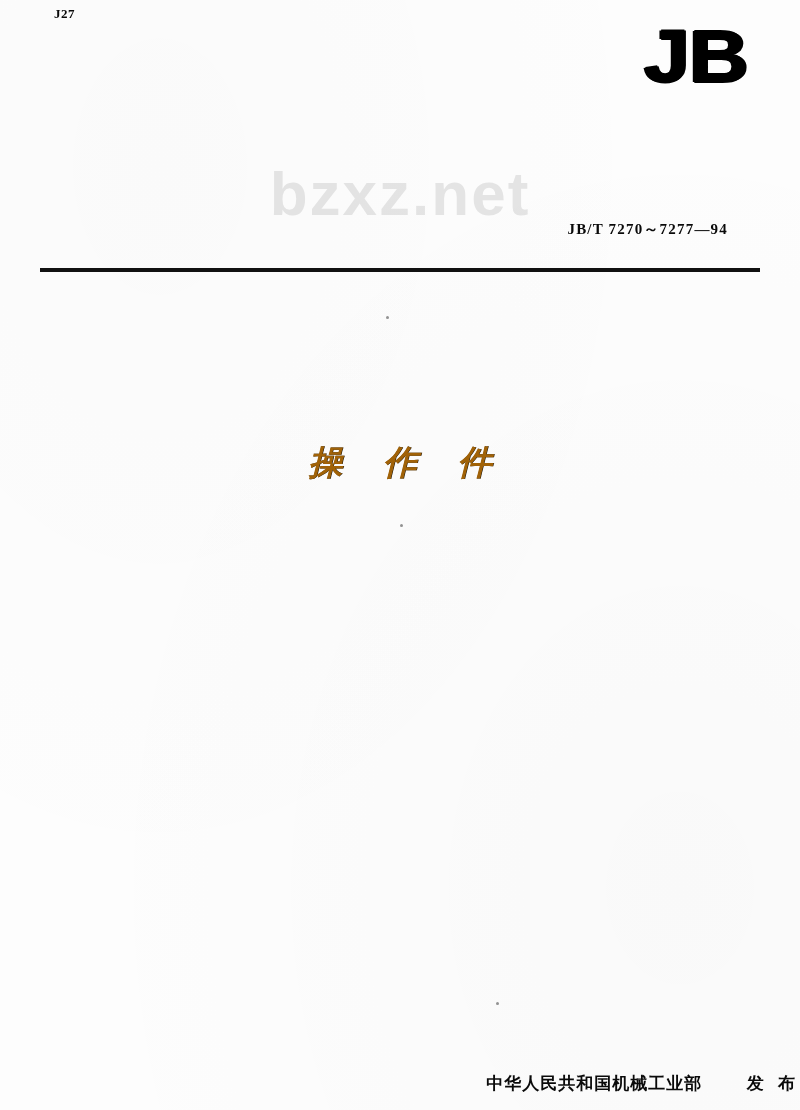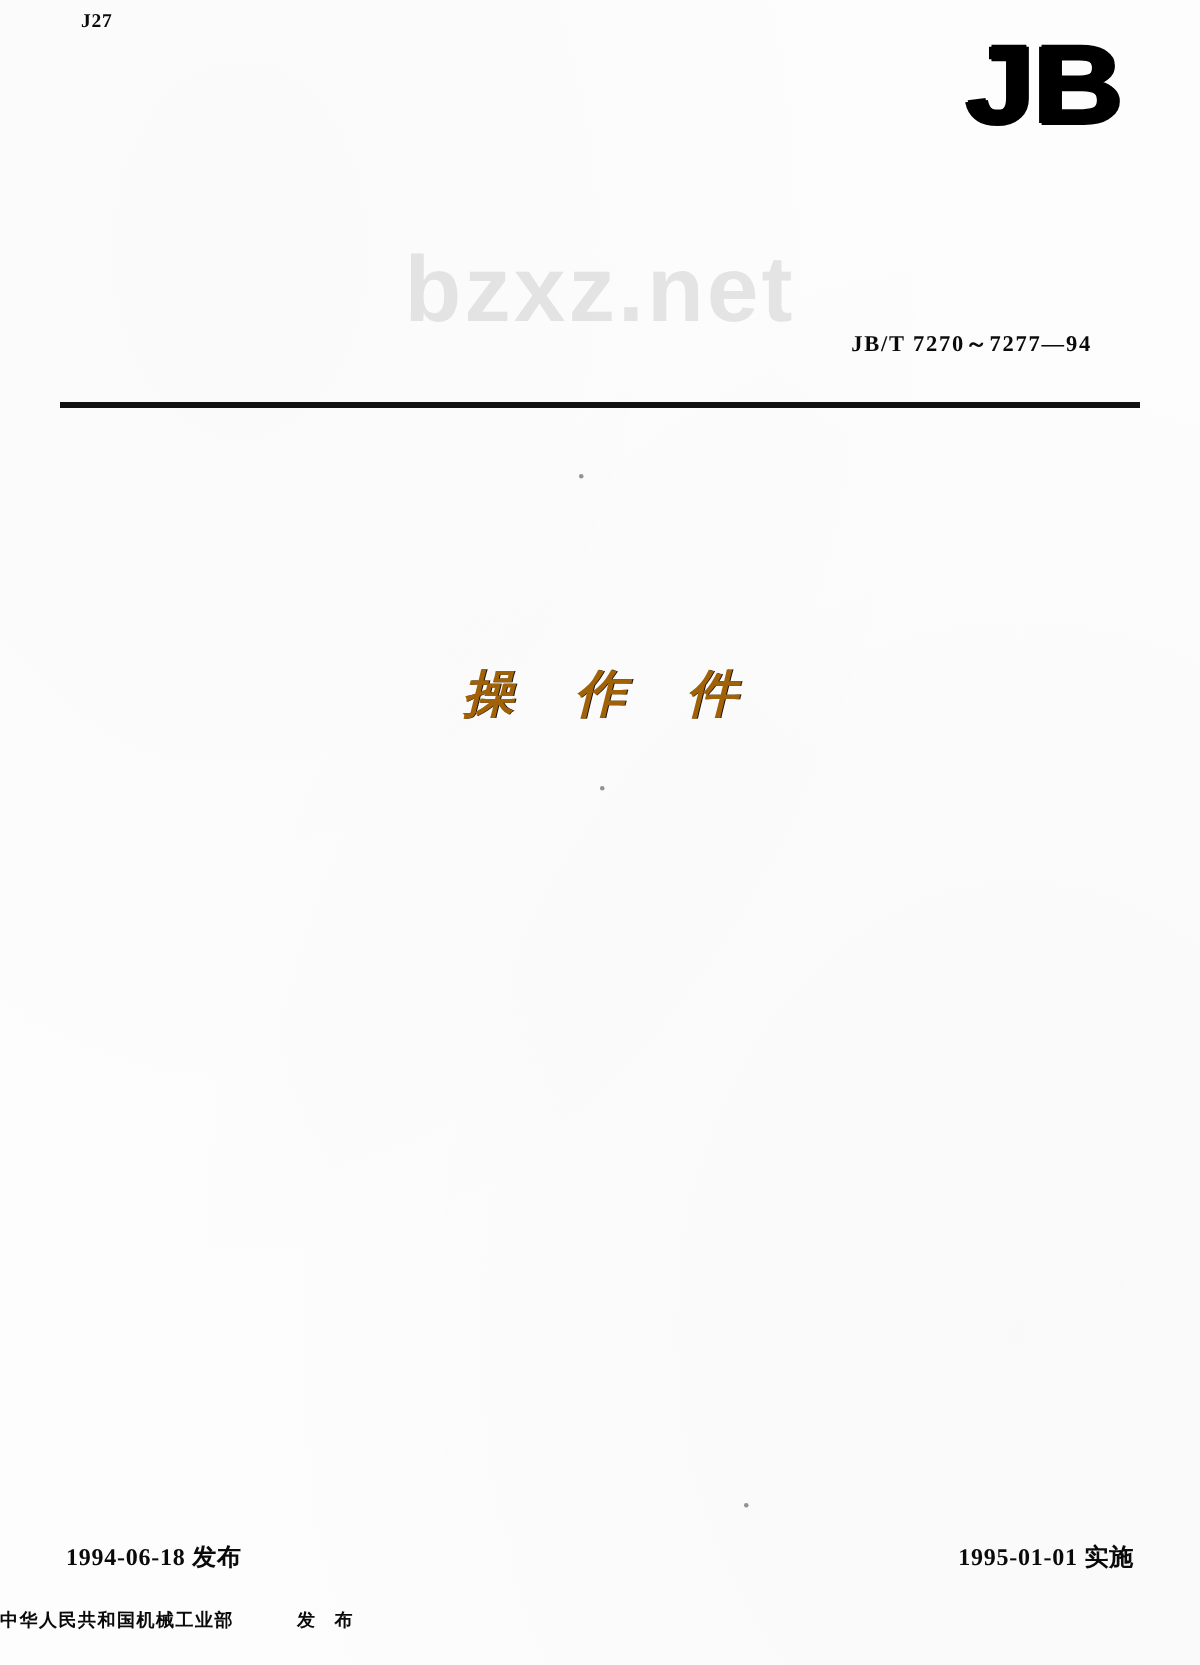--- a/index.html
+++ b/index.html
@@ -146,24 +146,24 @@
     font-weight: bold;
     font-size: 16px;
     letter-spacing: 0.5px;
   }
 
   .issuer {
     position: absolute;
     top: 1072px;
     left: 0;
     width: 800px;
-    text-align: left;
-    font-family: "Liberation Serif", serif;
-    font-weight: bold;
-    font-size: 12px;
+    text-align: right;
+    font-family: "Liberation Serif", serif;
+    font-weight: bold;
+    font-size: 17px;
     letter-spacing: 1px;
   }
   .issuer .gap {
     display: inline-block;
     width: 34px;
   }
   .issuer .publish {
     letter-spacing: 5px;
   }
 </style>
@@ -183,23 +183,19 @@
   <div class="std-number">JB/T 7270～7277—94</div>
 
   <div class="rule"></div>
 
   <div class="dot" style="top:316px; left:386px;"></div>
   <div class="dot" style="top:524px; left:400px;"></div>
   <div class="dot" style="top:1002px; left:496px;"></div>
 
   <div class="doc-name">操 作 件</div>
 
-  <div class="footer-dates">
-    <span>1994-06-18 发布</span>
-    <span>1995-01-01 实施</span>
-  </div>
 
   <div class="issuer">
     <span>中华人民共和国机械工业部</span>
     <span class="gap"></span>
     <span class="publish">发 布</span>
   </div>
 </div>
 
 </body></html>

